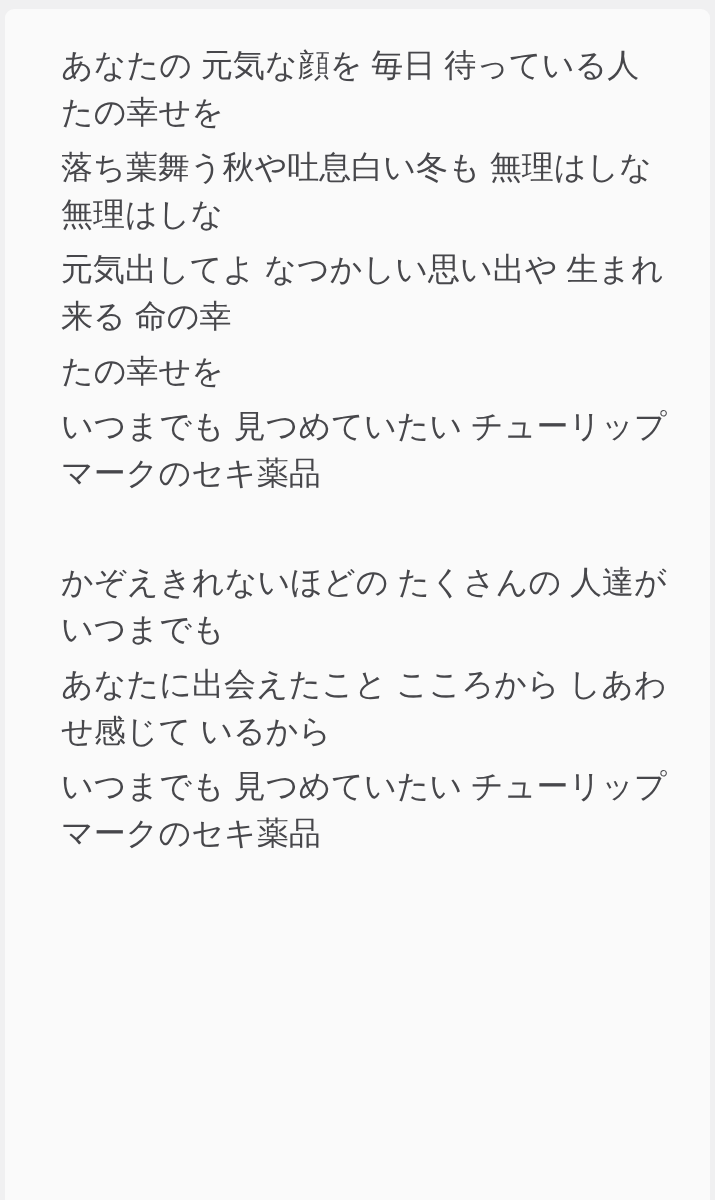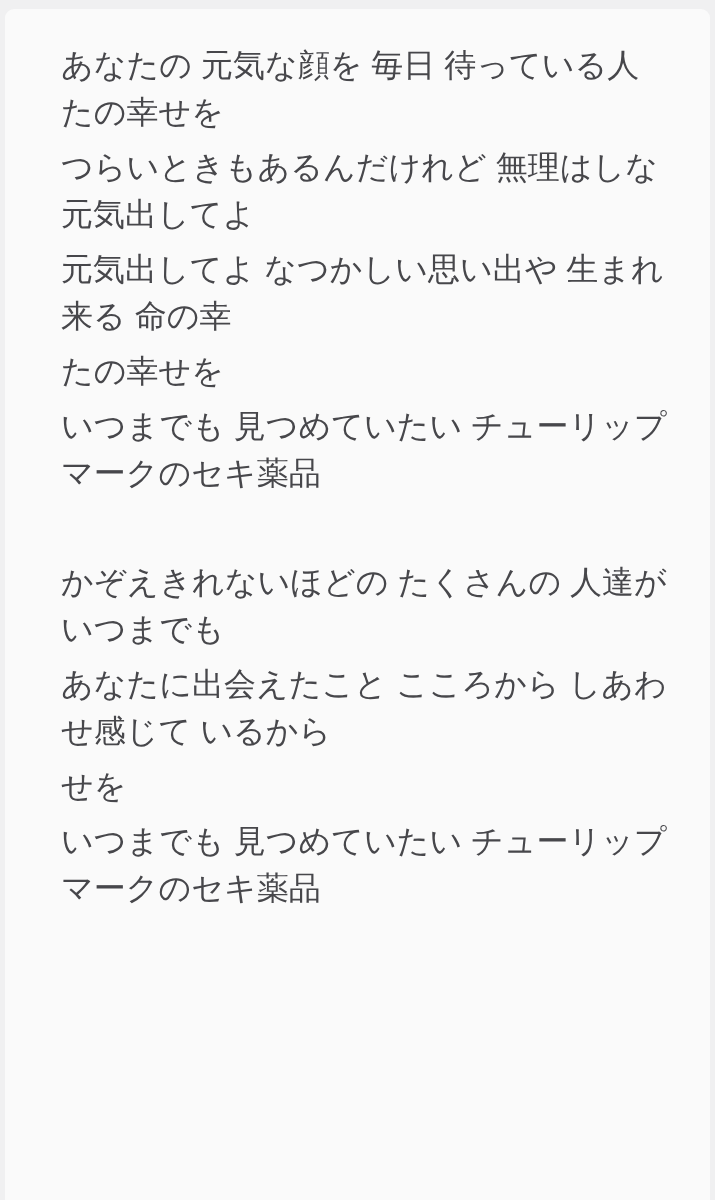--- a/index.html
+++ b/index.html
@@ -46,22 +46,22 @@
 
 <div class="card">
   <div class="content">
 
     <div class="verse">
       <p class="lyric-para">
         <span class="lyric-line" style="display:block">あなたの 元気な顔を 毎日 待っている人</span>
         <span class="lyric-line" style="display:block">たの幸せを</span>
       </p>
       <p class="lyric-para">
-        <span class="lyric-line" style="display:block">つらいときもあるんだけれど 無理はしな</span>
-        <span class="lyric-line" style="display:block">元気出してよ</span>
+        <span class="lyric-line" style="display:block">落ち葉舞う秋や吐息白い冬も 無理はしな</span>
+        <span class="lyric-line" style="display:block">無理はしな</span>
       </p>
       <p class="lyric-para">
         <span class="lyric-line" style="display:block">元気出してよ なつかしい思い出や 生まれ</span>
         <span class="lyric-line" style="display:block">来る 命の幸</span>
       </p>
       <p class="lyric-para">
         <span class="lyric-line" style="display:block">たの幸せを</span>
       </p>
       <p class="lyric-para">
         <span class="lyric-line" style="display:block">いつまでも 見つめていたい チューリップ</span>
@@ -72,21 +72,20 @@
     <div class="verse">
       <p class="lyric-para">
         <span class="lyric-line" style="display:block">かぞえきれないほどの たくさんの 人達が</span>
         <span class="lyric-line" style="display:block">いつまでも</span>
       </p>
       <p class="lyric-para">
         <span class="lyric-line" style="display:block">あなたに出会えたこと こころから しあわ</span>
         <span class="lyric-line" style="display:block">せ感じて いるから</span>
       </p>
       <p class="lyric-para">
-        <span class="lyric-line" style="display:block">せを</span>
       </p>
       <p class="lyric-para">
         <span class="lyric-line" style="display:block">いつまでも 見つめていたい チューリップ</span>
         <span class="lyric-line" style="display:block">マークのセキ薬品</span>
       </p>
     </div>
 
   </div>
 </div>
 

